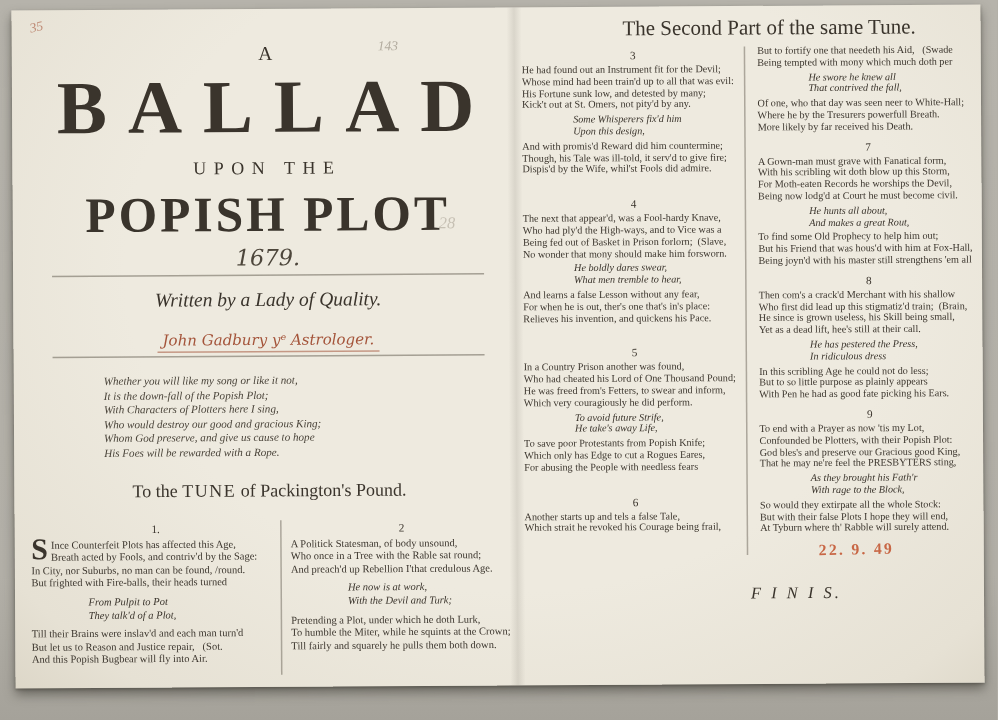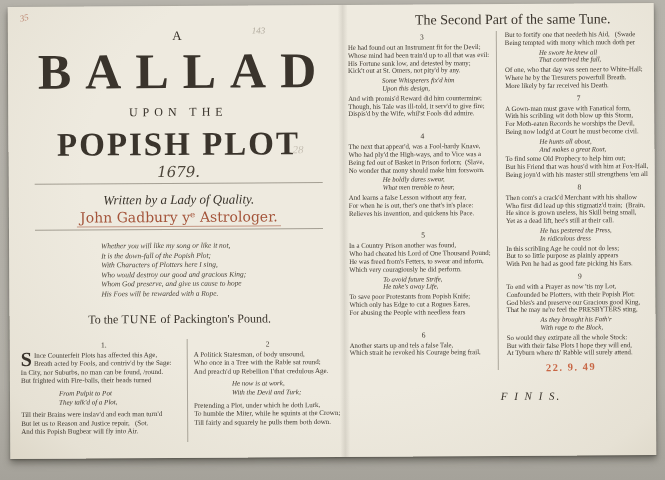--- a/index.html
+++ b/index.html
@@ -24,23 +24,23 @@
     font-weight:bold;opacity:.85;transform:rotate(-1deg);}
 
   
   .t-a{margin-top:22px;font-size:13px;letter-spacing:2px;}
   .t-ballad{margin-top:4px;font-size:50px;line-height:46px;font-weight:bold;letter-spacing:14px;padding-left:12px;}
   .t-upon{margin-top:11px;font-size:12px;letter-spacing:5px;}
   .t-popish{margin-top:8px;font-size:33px;line-height:32px;font-weight:bold;letter-spacing:2px;}
   .t-year{margin-top:3px;font-size:15px;font-style:italic;color:#4d463b;font-family:"DejaVu Serif",serif;}
   .rule{height:1px;background:rgba(92,86,74,.5);width:88%;margin:2px auto 0;}
   .t-byline{margin-top:8px;font-size:13px;font-style:italic;}
-  .t-hand{margin:1px auto 0;width:fit-content;font-size:14px;color:#a4543a;
+  .t-hand{margin:14px auto 0;width:fit-content;font-size:10px;font-style:italic;color:#a4543a;
     border-bottom:1px solid rgba(164,84,58,.55);padding:0 3px 1px;font-family:"DejaVu Serif",serif;}
-  .epigraph{margin:11px 0 0 86px;width:fit-content;text-align:left;font-style:italic;color:#4a443a;}
+  .epigraph{margin:11px 0 0 54px;width:fit-content;text-align:left;font-style:italic;color:#4a443a;}
   .ep-line{font-size:7.4px;line-height:9.6px;white-space:nowrap;}
   .tune-line{margin-top:13px;font-size:12px;}
   .tune-caps{letter-spacing:1px;text-align:right;}
   .tune-name{}
 
   
   .cols{display:flex;align-items:stretch;text-align:left;}
   .page-left .cols{margin-top:12px;padding:0 2px;}
   .page-right .cols{margin-top:3px;}
   .col{overflow:hidden;}

